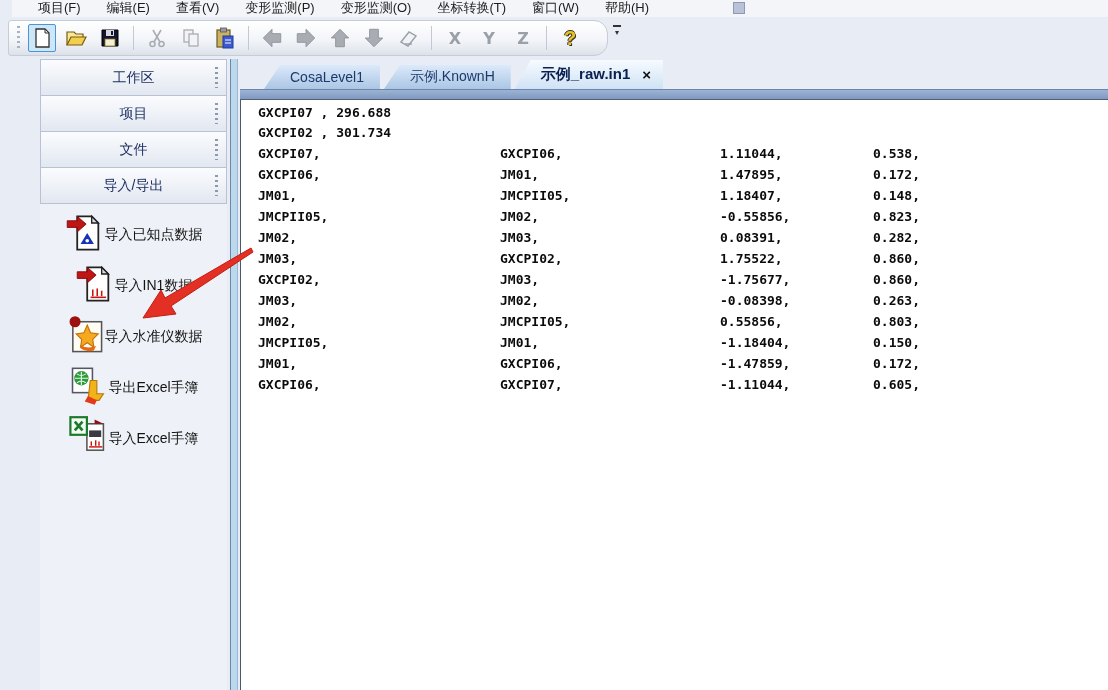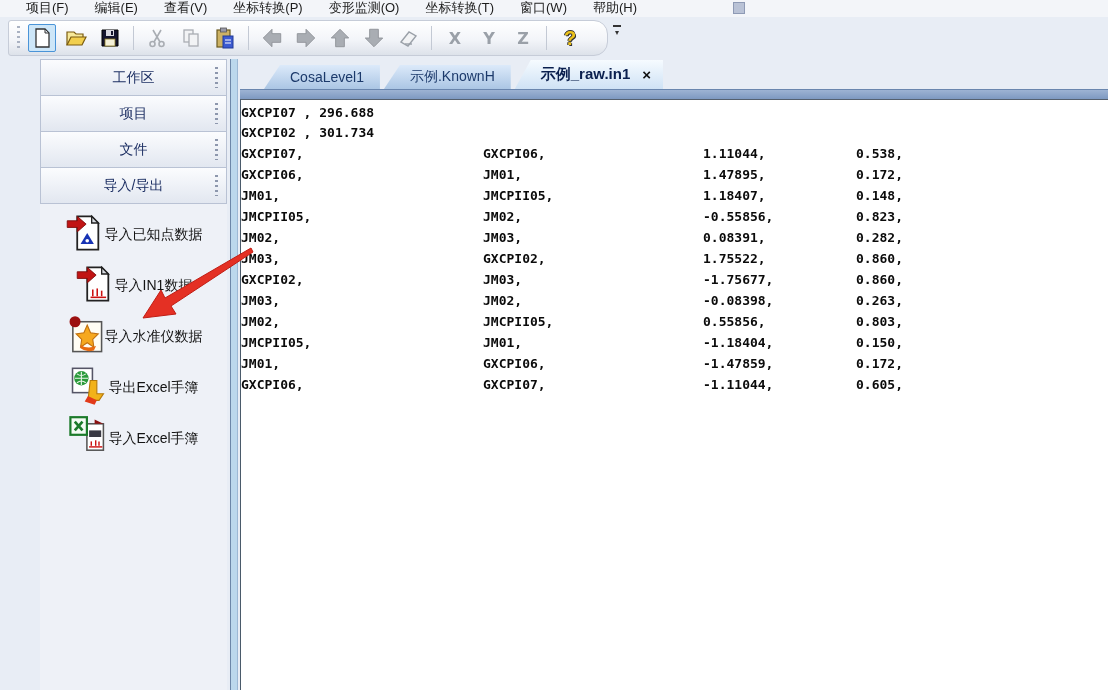--- a/index.html
+++ b/index.html
@@ -1,19 +1,19 @@
 <!DOCTYPE html>
 <html><head>
 <meta charset="utf-8">
 <style>
   html,body{margin:0;padding:0;background:#cfd4dd;}
   .screen{position:relative;width:1108px;height:690px;background:#e8edf5;overflow:hidden;
           font-family:"Liberation Sans","DejaVu Sans",sans-serif;}
   
-  .menubar{position:absolute;top:0;left:0;right:0;height:17px;background:#f3f5f9;
+  .menubar{position:absolute;top:0;left:12px;right:0;height:17px;background:#f3f5f9;
            display:flex;align-items:flex-start;gap:26px;padding-left:26px;font-size:13px;color:#1c1c1c;}
   .menubar .mitem{cursor:default;line-height:15px;}
   .winicon{position:absolute;top:2px;left:733px;width:10px;height:10px;background:#b9c2d6;border:1px solid #8e9ab5;}
   
   .toolstrip{position:absolute;top:17px;left:0;right:0;height:42px;background:#e8edf5;}
   .toolpill{position:absolute;top:3px;left:8px;width:600px;height:36px;
             background:linear-gradient(180deg,#ffffff,#f3f5f9 55%,#dde2ea);
             border:1px solid #c6ccd8;border-radius:3px 14px 14px 3px;
             display:flex;align-items:center;gap:6px;padding:0 10px 0 8px;box-sizing:border-box;}
   .toolgrip{width:3px;height:24px;margin-right:2px;
@@ -48,41 +48,41 @@
   .tabstrip{height:30px;display:flex;align-items:flex-end;padding-left:24px;gap:4px;text-align:center;}
   .tab{height:24px;display:flex;align-items:center;font-size:14px;color:#1c3a6b;
        background:linear-gradient(180deg,#dceafa,#abc6e4);
        padding:0 16px 0 26px;clip-path:polygon(16px 0,100% 0,100% 100%,0 100%);cursor:pointer;}
   .tab.active{height:29px;font-weight:bold;color:#0a1f4e;font-size:15px;
        background:linear-gradient(180deg,#f6fbff,#cfe2f5);padding-right:12px;}
   .tab .close{margin-left:12px;font-weight:bold;font-size:15px;color:#111;cursor:pointer;}
   .blueband{height:9px;background:linear-gradient(180deg,#9db3d3,#7e99c1);border-top:1px solid #6a86ae;}
   .content{flex:1;background:#ffffff;border-left:1px solid #4a5a6a;border-top:1px solid #55606e;
            font-family:"DejaVu Sans Mono","Liberation Mono",monospace;font-weight:bold;
-           font-size:13px;color:#0b0b0b;padding:3px 0 0 0;overflow:hidden;}
+           font-size:13px;color:#0b0b0b;padding:3px 0 0 17px;overflow:hidden;}
   .hline{line-height:20px;white-space:pre;}
   .drow{line-height:21px;display:flex;}
   .dcell{display:inline-block;text-align:left;white-space:pre;}
   .dcell:nth-child(1){width:242px;}
   .dcell:nth-child(2){width:220px;}
   .dcell:nth-child(3){width:153px;}
   .dcell:nth-child(4){width:230px;}
   
   .overlay{position:absolute;inset:0;pointer-events:none;}
 </style>
 </head>
 <body>
 
 <div class="screen">
 
   <div class="menubar">
     <span class="mitem">项目(F)</span>
     <span class="mitem">编辑(E)</span>
     <span class="mitem">查看(V)</span>
-    <span class="mitem">坐标转换(P)</span>
+    <span class="mitem">变形监测(P)</span>
     <span class="mitem">变形监测(O)</span>
     <span class="mitem">坐标转换(T)</span>
     <span class="mitem">窗口(W)</span>
     <span class="mitem">帮助(H)</span>
   </div>
   <div class="winicon"></div>
 
   <div class="toolstrip">
     <div class="toolpill">
       <div class="toolgrip"></div>

